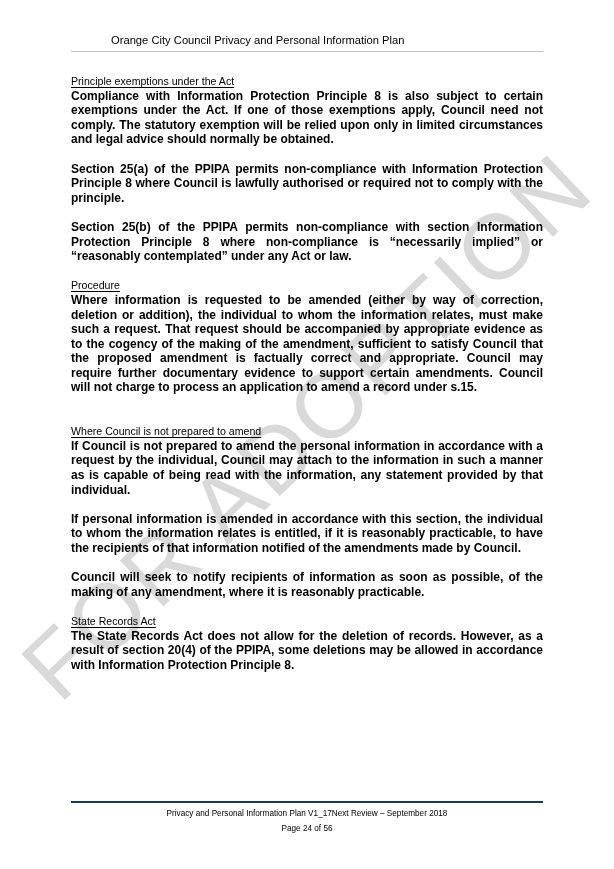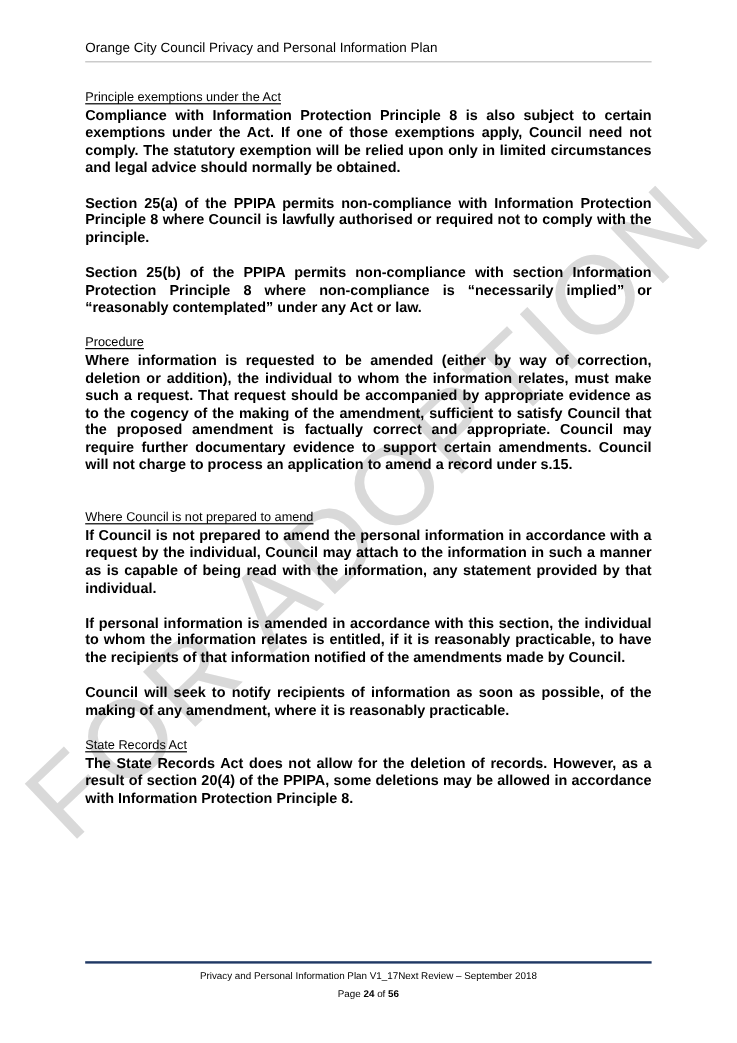--- a/index.html
+++ b/index.html
@@ -57,20 +57,21 @@
     left: 71px;
     top: 33px;
     width: 472px;
     z-index: 3;
   }
   .doc-header-title {
     font-size: 11.2px;
     line-height: 15px;
     color: #000;
     padding-bottom: 3px;
+    margin-left: 40px;
   }
   .doc-header-rule {
     height: 1px;
     background: #bfbfbf;
     width: 472px;
   }
 
   
   .content {
     position: absolute;
@@ -120,21 +121,21 @@
     line-height: 12px;
     padding-top: 5px;
     color: #000;
   }
   .doc-footer-center {
     text-align: center;
     font-size: 8.2px;
     line-height: 12px;
     padding-top: 3px;
   }
-  .doc-footer-center b { font-weight: bold; }
+  .doc-footer-center b { font-weight: normal; }
 </style>
 </head>
 <body>
 
 <div class="page">
 
   <div class="watermark-layer">
     <div class="watermark-text">FOR ADOPTION</div>
   </div>
 

